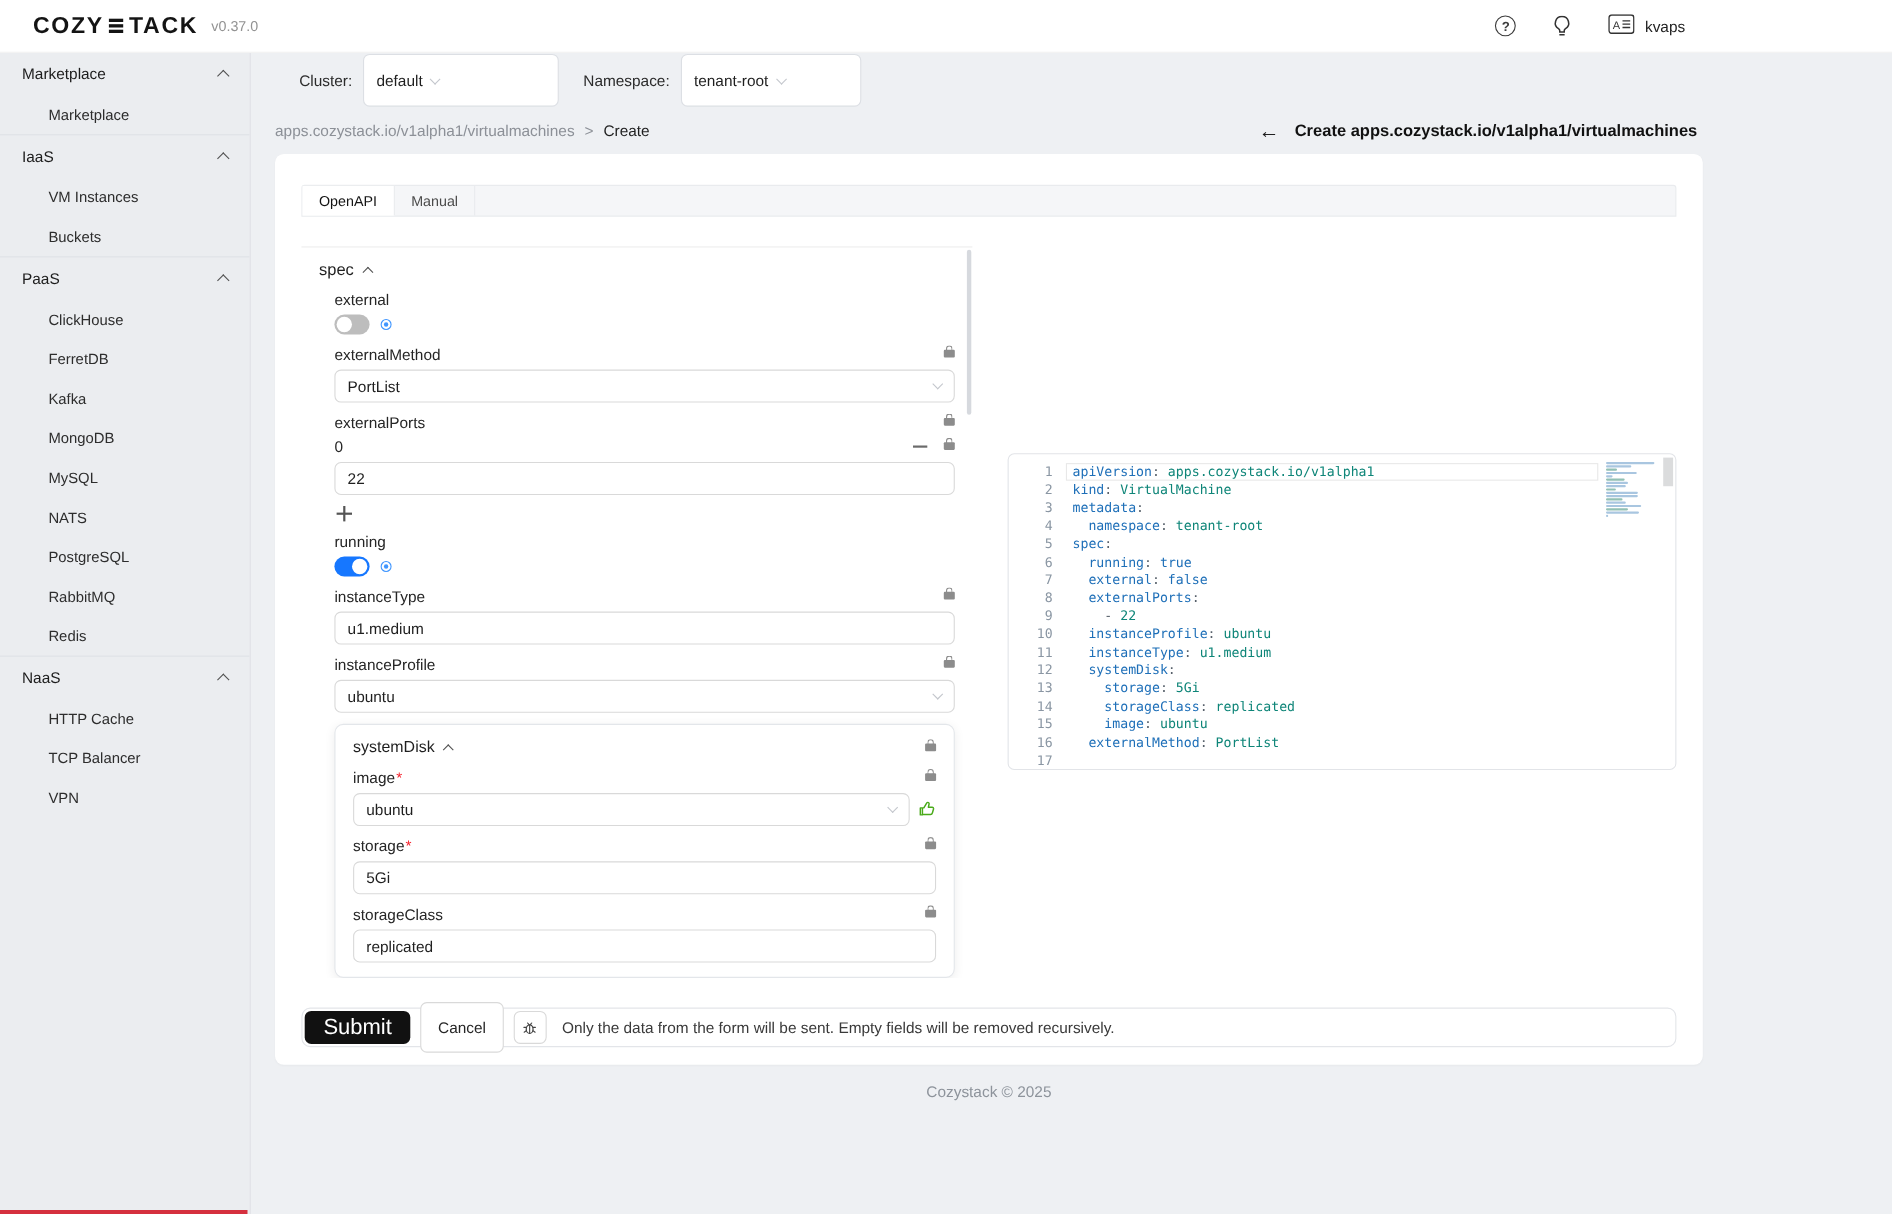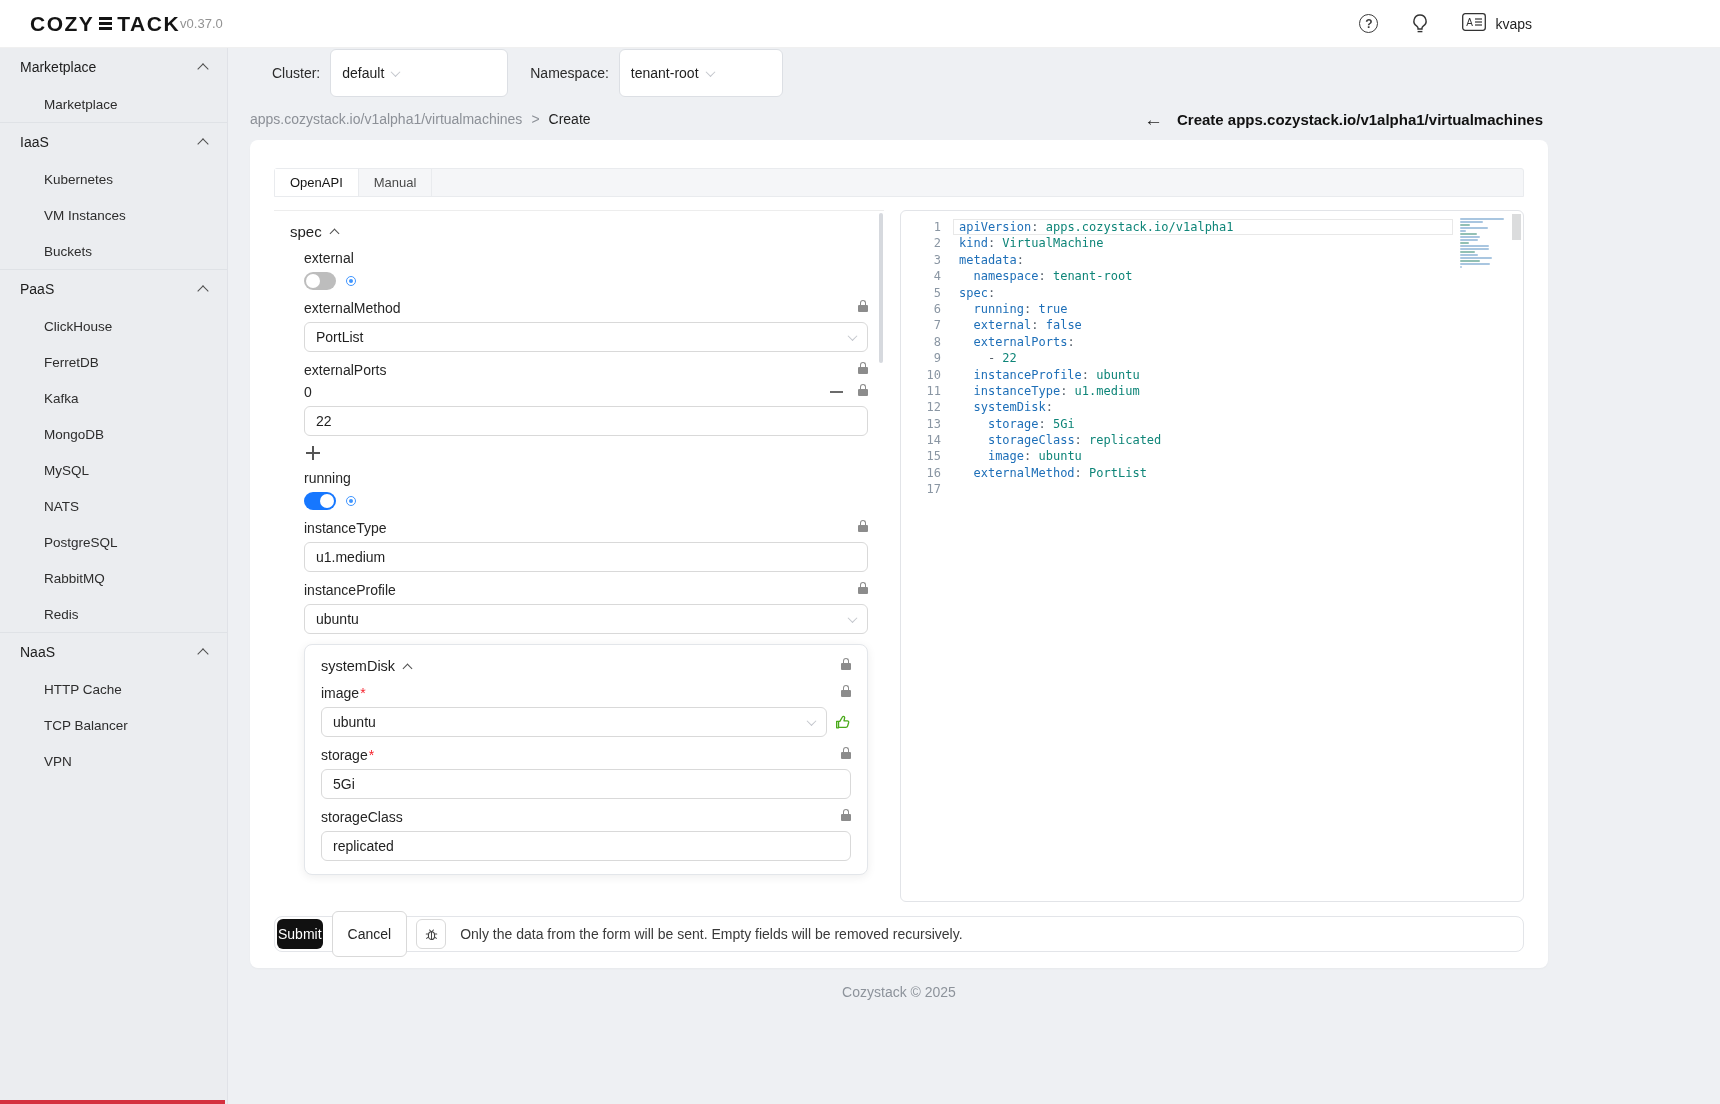--- a/index.html
+++ b/index.html
@@ -10,21 +10,21 @@
     font-family:"Liberation Sans", sans-serif; font-size:14px;
   }
 
   
   .topbar { position:absolute; top:0; left:0; right:0; height:48px; background:#fff;
     display:flex; align-items:center; padding:0 30px; z-index:5; border-bottom:1px solid #f0f0f0; }
   .logo { display:flex; align-items:center; gap:3px; cursor:pointer; }
   .logo-text { font-size:21px; font-weight:700; letter-spacing:1.5px; color:#141414; }
   .stack-icon { display:flex; flex-direction:column; gap:2px; margin:0 2px; }
   .stack-icon i { width:13px; height:3px; background:#141414; }
-  .version { margin-left:0; font-size:13px; color:#939393; }
+  .version { margin-left:12px; font-size:13px; color:#939393; }
   .topbar-right { margin-left:auto; display:flex; align-items:center; gap:34px; margin-right:158px; }
   .help-icon { width:19px; height:19px; border:1.5px solid #3c3c3c; border-radius:50%;
     display:flex; align-items:center; justify-content:center; font-size:12px; font-weight:bold; color:#3c3c3c; cursor:pointer; }
   .help-icon::before { content:"?"; }
   .icon-btn { display:flex; align-items:center; cursor:pointer; }
   .user-chip { display:flex; align-items:center; gap:9px; cursor:pointer; }
   .user-name { font-size:14px; color:#1f1f1f; }
 
   
   .sidebar { position:absolute; top:48px; left:0; bottom:0; width:228px; background:#ebedf0;
@@ -60,21 +60,21 @@
   .page-title { font-size:15px; font-weight:700; color:#111; }
 
   
   .card { margin:0 172px 0 22px; height:828px; background:#fff; border-radius:8px; position:relative;
     padding:28px 24px 0; box-shadow:0 1px 2px rgba(0,0,0,.03); }
   .tabbar { display:flex; height:29px; background:#f5f6f8; border:1px solid #e9ebee; border-radius:3px 3px 0 0; }
   .tab { display:flex; align-items:center; padding:0 15px; font-size:13px; color:#4a4a4a;
     border-right:1px solid #e9ebee; cursor:pointer; }
   .tab.active { background:#fff; color:#141414; }
 
-  .panes { display:flex; gap:16px; margin-top:13px; height:692px; }
+  .panes { display:flex; gap:32px; margin-top:13px; height:692px;align-items:center; }
 
   
   .form-pane { width:610px; border-top:1px solid #ededed; position:relative; overflow:hidden; padding:12px 16px 0; }
   .form-scroll-thumb { position:absolute; top:2px; right:1px; width:4px; height:150px; background:#d6d9de; border-radius:2px; }
   .spec-head { display:flex; align-items:center; gap:9px; cursor:pointer; }
   .spec-label { font-size:15px; color:#1f1f1f; }
   .chev-up.sm { width:7px; height:7px; }
   .spec-body { padding-left:14px; margin-top:10px; }
 
   .fld { margin-bottom:10px; }
@@ -126,22 +126,22 @@
   .t-k { color:#1e6fb8; } .t-v { color:#0e8578; } .t-b { color:#1e6fb8; }
   .t-n { color:#0e8578; } .t-p { color:#57606a; }
   .minimap { position:absolute; top:7px; right:13px; width:50px; display:flex; flex-direction:column; gap:1px; }
   .mm-line { height:2px; border-radius:1px; background:#a9c6e0; }
   .mm-line:nth-child(3n) { background:#92c0b4; }
   .ed-scroll-thumb { position:absolute; top:3px; right:2px; width:9px; height:26px; background:rgba(110,115,120,.25); cursor:pointer; }
 
   
   .action-bar { margin-top:14px; height:36px; border:1px solid #e3e5e9; border-radius:8px;
     display:flex; align-items:center; gap:9px; padding:0 2px; }
-  .btn-submit { height:30px; padding:0 1px; background:#111; color:#fff; border:none; border-radius:6px;
-    font-size:14px; display:flex; align-items:center; cursor:pointer; font-family:inherit; }
+  .btn-submit { height:30px; padding:0 17px; background:#111; color:#fff; border:none; border-radius:6px;
+    font-size:20px; display:flex; align-items:center; cursor:pointer; font-family:inherit; }
   .btn-cancel { height:46px; padding:0 15px; background:#fff; color:#262626; border:1px solid #d9d9d9;
     border-radius:6px; font-size:14px; display:flex; align-items:center; cursor:pointer; font-family:inherit; }
   .btn-icon { width:30px; height:30px; border:1px solid #d9d9d9; border-radius:6px; background:#fff;
     display:flex; align-items:center; justify-content:center; cursor:pointer; }
   .action-note { font-size:14px; color:#3a3a3a; margin-left:5px; }
   .page-footer { margin:16px 172px 0 22px; text-align:center; font-size:14px; color:#8d939b; }
 </style>
 </head>
 <body>
 
@@ -189,23 +189,20 @@
         <div class="sb-item">
           <span>Marketplace</span>
         </div>
       </div>
       <div class="sb-section">
         <div class="sb-head">
           <span class="sb-head-label">IaaS</span>
           <span class="chev-up"></span>
         </div>
         <div class="sb-item">
-          <span>Kubernetes</span>
-        </div>
-        <div class="sb-item">
           <span>VM Instances</span>
         </div>
         <div class="sb-item">
           <span>Buckets</span>
         </div>
       </div>
       <div class="sb-section">
         <div class="sb-head">
           <span class="sb-head-label">PaaS</span>
           <span class="chev-up"></span>

